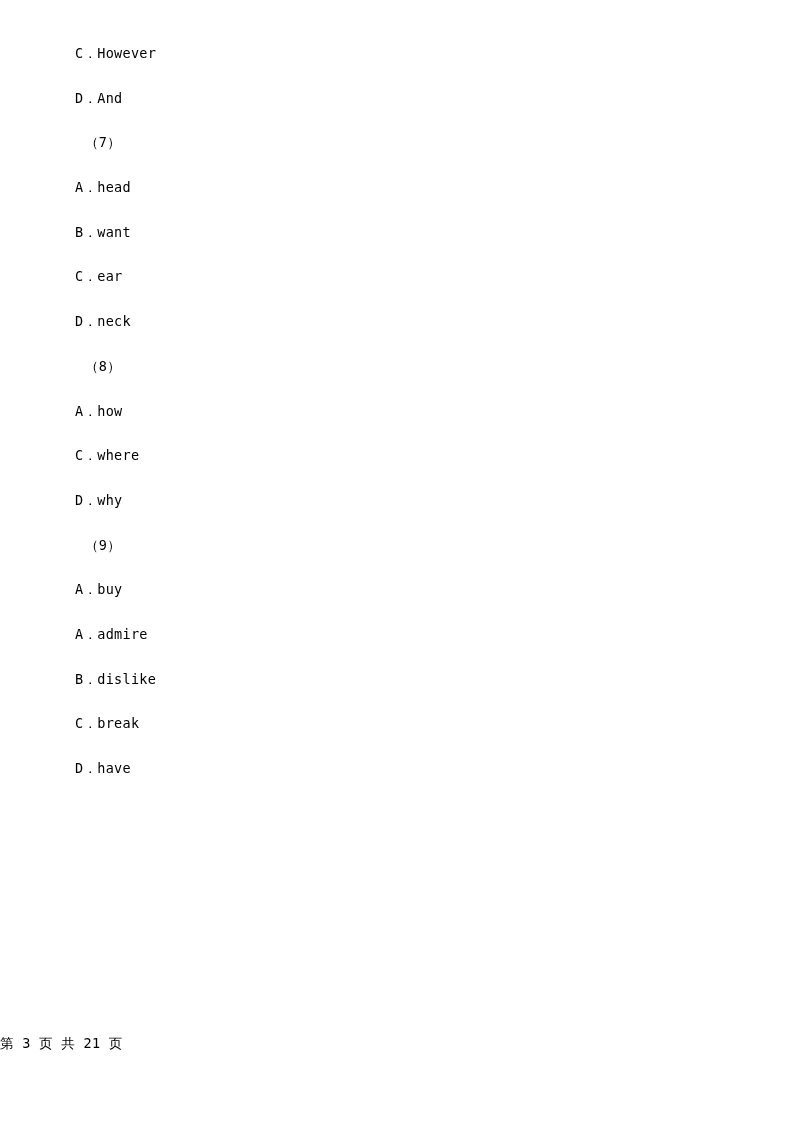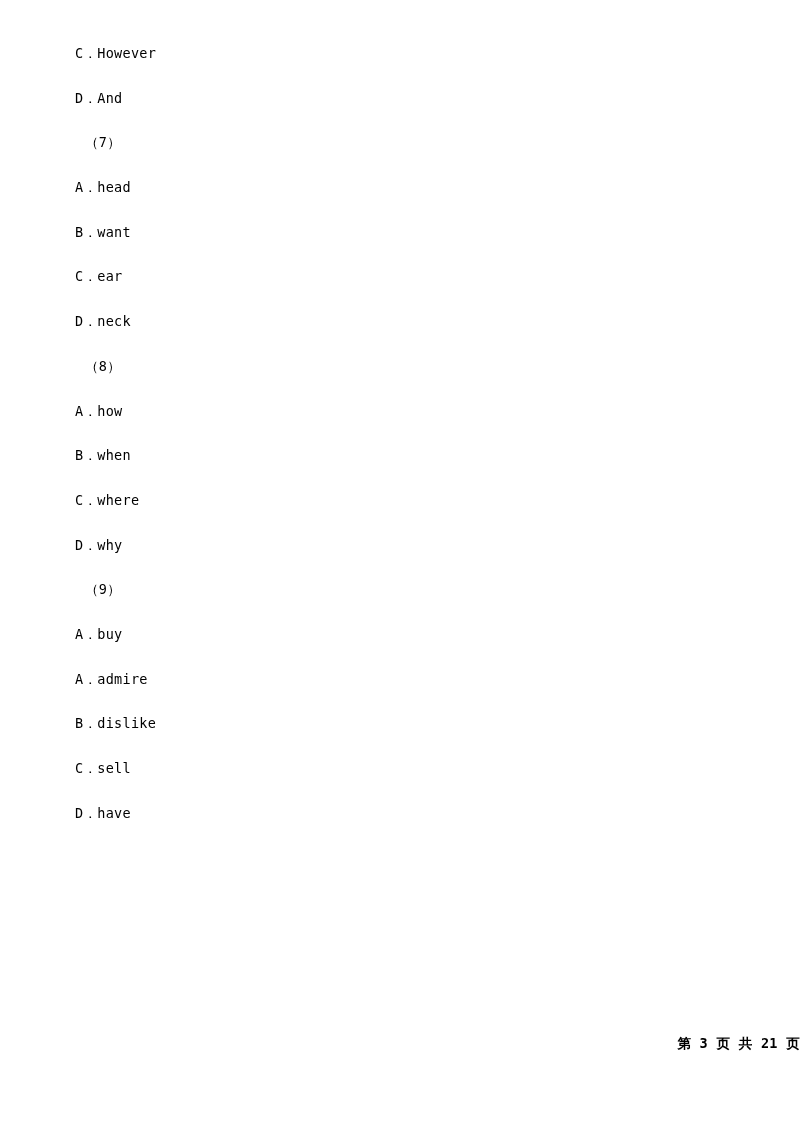--- a/index.html
+++ b/index.html
@@ -41,46 +41,44 @@
     color: #000000;
   }
   .line.group-head {
     padding-left: 10px;
   }
   .footer {
     position: absolute;
     left: 0;
     top: 1035px;
     width: 800px;
-    text-align: right;
+    text-align: left;
     font-size: 13.5px;
     letter-spacing: 0.3px;
     color: #000000;
     white-space: pre;
-    font-weight: bold;
   }
 </style>
 </head>
 <body>
 
 <div class="page">
   <div class="content">
     <div class="line">C．However</div>
     <div class="line">D．And</div>
     <div class="line group-head">（7）</div>
     <div class="line">A．head</div>
     <div class="line">B．want</div>
     <div class="line">C．ear</div>
     <div class="line">D．neck</div>
     <div class="line group-head">（8）</div>
     <div class="line">A．how</div>
-    <div class="line">B．when</div>
     <div class="line">C．where</div>
     <div class="line">D．why</div>
     <div class="line group-head">（9）</div>
     <div class="line">A．buy</div>
     <div class="line">A．admire</div>
     <div class="line">B．dislike</div>
-    <div class="line">C．sell</div>
+    <div class="line">C．break</div>
     <div class="line">D．have</div>
   </div>
   <div class="footer">第 3 页 共 21 页</div>
 </div>
 
 </body></html>

